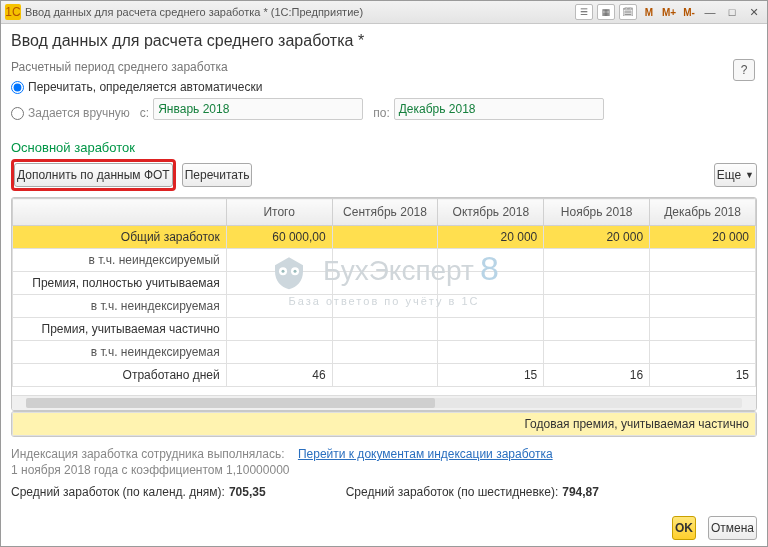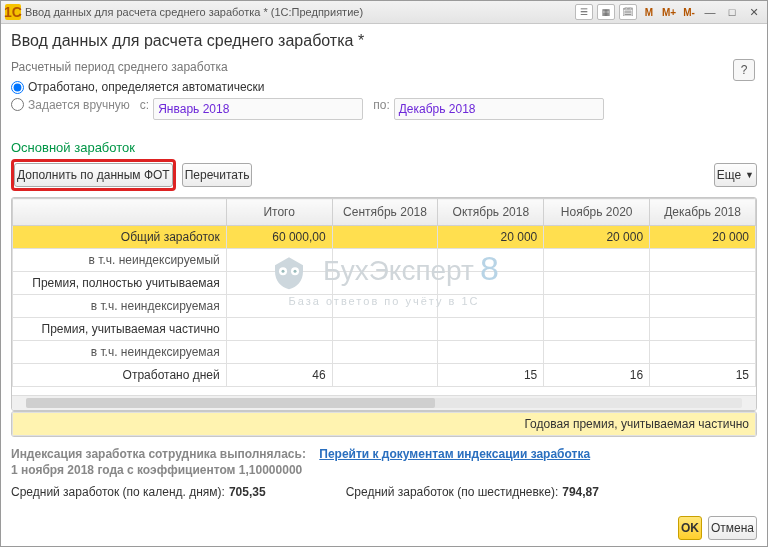--- a/index.html
+++ b/index.html
@@ -1,32 +1,32 @@
 <!DOCTYPE html>
 <html><head>
 <meta charset="utf-8">
 <style>
   html,body{margin:0;padding:0;font-family:Arial,Helvetica,sans-serif;font-size:12px;color:#333;background:#b5b5b5;}
   .window{width:768px;height:547px;background:#fff;box-sizing:border-box;position:relative;display:flex;flex-direction:column;border:1px solid #9a9a9a;}
   .titlebar{height:22px;background:linear-gradient(#f2f2f2,#e4e4e4);border-bottom:1px solid #c8c8c8;display:flex;align-items:center;font-size:11px;color:#555;padding:0 4px;}
-  .titlebar .logo{width:16px;height:16px;background:#f6c200;border-radius:2px;margin-right:4px;display:flex;align-items:center;justify-content:center;font-size:14px;font-weight:bold;color:#b35400;}
+  .titlebar .logo{width:16px;height:16px;background:#f6c200;border-radius:2px;margin-right:4px;display:flex;align-items:center;justify-content:center;font-size:12px;font-weight:normal;color:#b35400;}
   .titlebar .ticons{margin-left:auto;display:flex;align-items:center;gap:4px;}
   .titlebar .tic{width:16px;height:14px;border:1px solid #bbb;background:#fff;display:flex;align-items:center;justify-content:center;font-size:9px;color:#555;border-radius:2px;}
   .titlebar .tm{width:16px;height:14px;display:flex;align-items:center;justify-content:center;font-size:10px;color:#b35400;font-weight:bold;}
   .titlebar .winctl{width:18px;height:14px;display:flex;align-items:center;justify-content:center;color:#555;font-size:11px;}
   .client{flex:1;background:#fff;padding:8px 10px 6px 10px;display:flex;flex-direction:column;overflow:hidden;}
   h1.header{font-size:16px;font-weight:normal;margin:0 0 10px 0;color:#333;}
   .period-block{margin-bottom:6px;}
   .period-lbl{color:#777;margin-bottom:6px;display:block;}
   .help-btn{position:absolute;right:12px;top:58px;width:20px;height:20px;border:1px solid #aaa;border-radius:3px;background:#f7f7f7;display:flex;align-items:center;justify-content:center;font-size:12px;color:#555;cursor:pointer;}
   .radio-row{display:flex;align-items:center;margin-bottom:4px;}
   .radio-row input{margin:0 4px 0 0;}
-  .manual-row{display:flex;align-items:flex-start;color:#888;}
+  .manual-row{display:flex;align-items:flex-end;color:#888;}
   .manual-row .lab{margin:0 4px 0 10px;}
-  .date-fld{height:20px;border:1px solid #ccc;background:#fafafa;color:#6d28d9;padding:0 4px;display:flex;align-items:center;font-size:12px;width:200px;border-radius:2px;}
+  .date-fld{height:20px;border:1px solid #ccc;background:#fafafa;color:#15803d;padding:0 4px;display:flex;align-items:center;font-size:12px;width:200px;border-radius:2px;}
   .date-fld.short{width:200px;}
   .section-title{color:#009646;font-size:13px;margin:10px 0 4px 0;}
   .toolbar{display:flex;align-items:center;margin-bottom:6px;}
   .btn{height:24px;border:1px solid #a9a9a9;background:linear-gradient(#fdfdfd,#ececec);border-radius:3px;padding:0 2px;font-size:12px;color:#333;display:inline-flex;align-items:center;cursor:pointer;}
   .btn-hl{border:3px solid #d22;padding-top:1px;padding-bottom:1px;}
   .esche{margin-left:auto;}
   .esche .caret{margin-left:4px;font-size:9px;}
   .grid-wrap{border:1px solid #c8c8c8;border-radius:3px;overflow:hidden;display:flex;flex-direction:column;}
   .grid-scroll{overflow:auto;}
   table.grid{border-collapse:collapse;width:100%;font-size:12px;}
@@ -36,26 +36,26 @@
   table.grid td.num{text-align:right;}
   tr.total td{background:#ffdf4f;font-weight:normal;}
   tr.sub td.name{padding-left:22px;color:#555;}
   .col-name{width:200px;text-align:left;padding-left:6px;}
   .col-month{width:100px;}
   .hscroll{height:14px;background:#f0f0f0;border-top:1px solid #ddd;position:relative;}
   .hscroll .track{position:absolute;left:14px;right:14px;top:2px;bottom:2px;background:#e6e6e6;border-radius:2px;}
   .hscroll .thumb{position:absolute;left:14px;width:55%;top:2px;bottom:2px;background:#cfcfcf;border-radius:2px;}
   .annual-grid td{background:#fff3b0;}
   .index-block{margin-top:10px;font-size:12px;}
-  .index-line{color:#888;margin-bottom:2px;font-weight:bold;}
+  .index-line{color:#888;margin-bottom:2px;}
   .index-line a{color:#2a6fbf;text-decoration:underline;cursor:pointer;}
   .avg-row{display:flex;margin-top:8px;color:#333;}
   .avg-row .val{font-weight:bold;margin-left:4px;}
   .avg-row .col2{margin-left:80px;}
-  .footer{margin-top:auto;padding-top:8px;display:flex;justify-content:flex-end;gap:6px;}
+  .footer{margin-top:auto;padding-top:8px;display:flex;justify-content:flex-end;gap:12px;}
   .btn-ok{background:linear-gradient(#ffe679,#ffcf2c);border:1px solid #c9a000;font-weight:bold;color:#333;}
   .watermark{position:absolute;left:50%;top:277px;transform:translate(-50%,-50%);text-align:center;color:#d0d6da;pointer-events:none;z-index:5;width:400px;}
   .watermark .wm1{font-size:28px;letter-spacing:0;}
   .watermark .wm2{font-size:11px;letter-spacing:2px;margin-top:2px;}
   .watermark .eight{color:#b8d4e6;font-size:34px;margin-left:6px;}
   .owl{display:inline-block;width:40px;height:40px;vertical-align:middle;margin-right:6px;}
 </style>
 </head>
 <body>
 
@@ -79,21 +79,21 @@
 
   <div class="client">
     <h1 class="header">Ввод данных для расчета среднего заработка *</h1>
 
     <div class="help-btn">?</div>
 
     <div class="period-block">
       <span class="period-lbl">Расчетный период среднего заработка</span>
       <div class="radio-row">
         <input type="radio" checked="" style="">
-        <span>Отработано, определяется автоматически</span>
+        <span>Перечитать, определяется автоматически</span>
       </div>
       <div class="radio-row manual-row">
         <input type="radio" style="">
         <span>Задается вручную</span>
         <span class="lab">с:</span>
         <div class="date-fld short">
             <span>Январь 2018</span>
           </div>
         <span class="lab">по:</span>
         <div class="date-fld short">
@@ -116,21 +116,21 @@
 
     <div class="grid-wrap" style="height:212px;">
       <div class="grid-scroll" style="flex:1;overflow:hidden;">
       <table class="grid">
         <thead>
               <tr>
           <th class="col-name"></th>
           <th class="col-month">Итого</th>
           <th class="col-month">Сентябрь 2018</th>
           <th class="col-month">Октябрь 2018</th>
-          <th class="col-month">Ноябрь 2020</th>
+          <th class="col-month">Ноябрь 2018</th>
           <th class="col-month">Декабрь 2018</th>
         </tr>
             </thead>
         <tbody id="grid-body">
               <tr class="total">
                 <td class="name">Общий заработок</td>
                 <td class="num">60 000,00</td>
                 <td class="num"></td>
                 <td class="num">20 000</td>
                 <td class="num">20 000</td>

